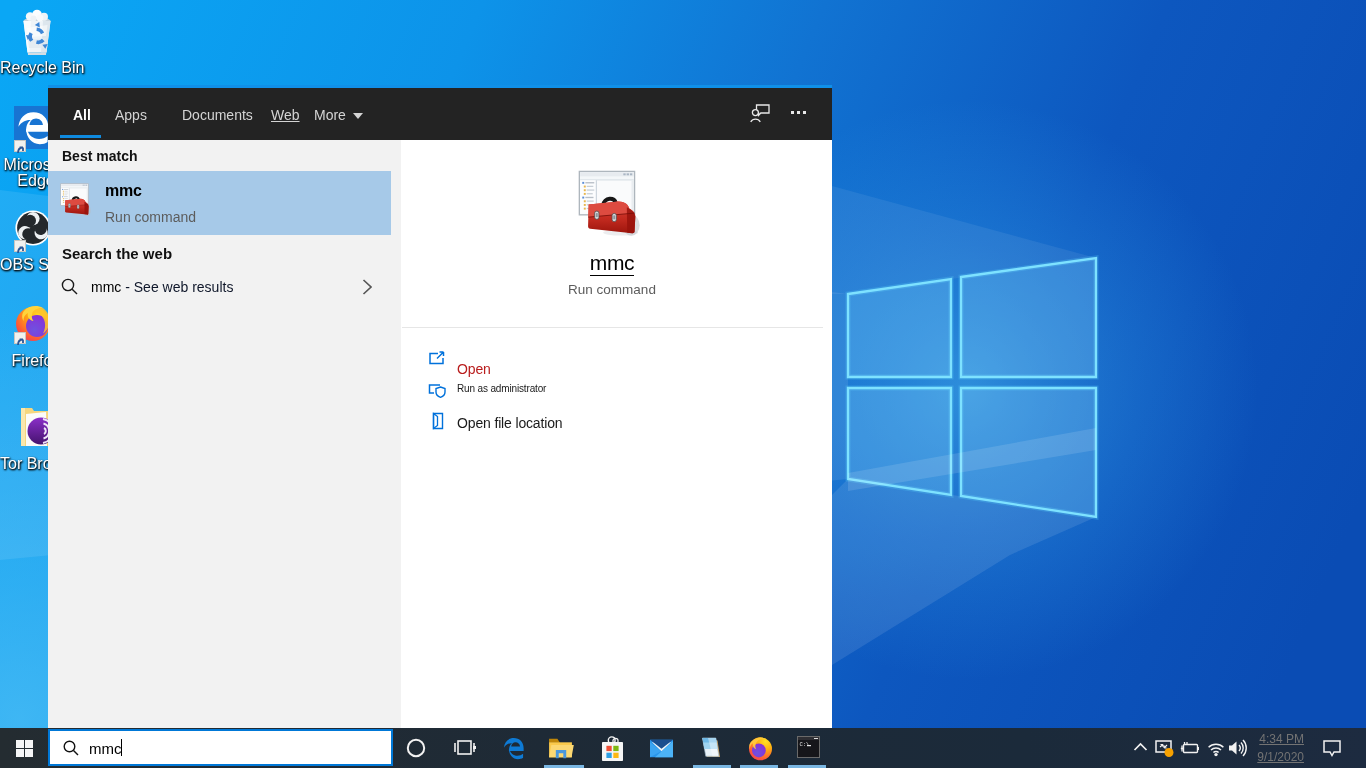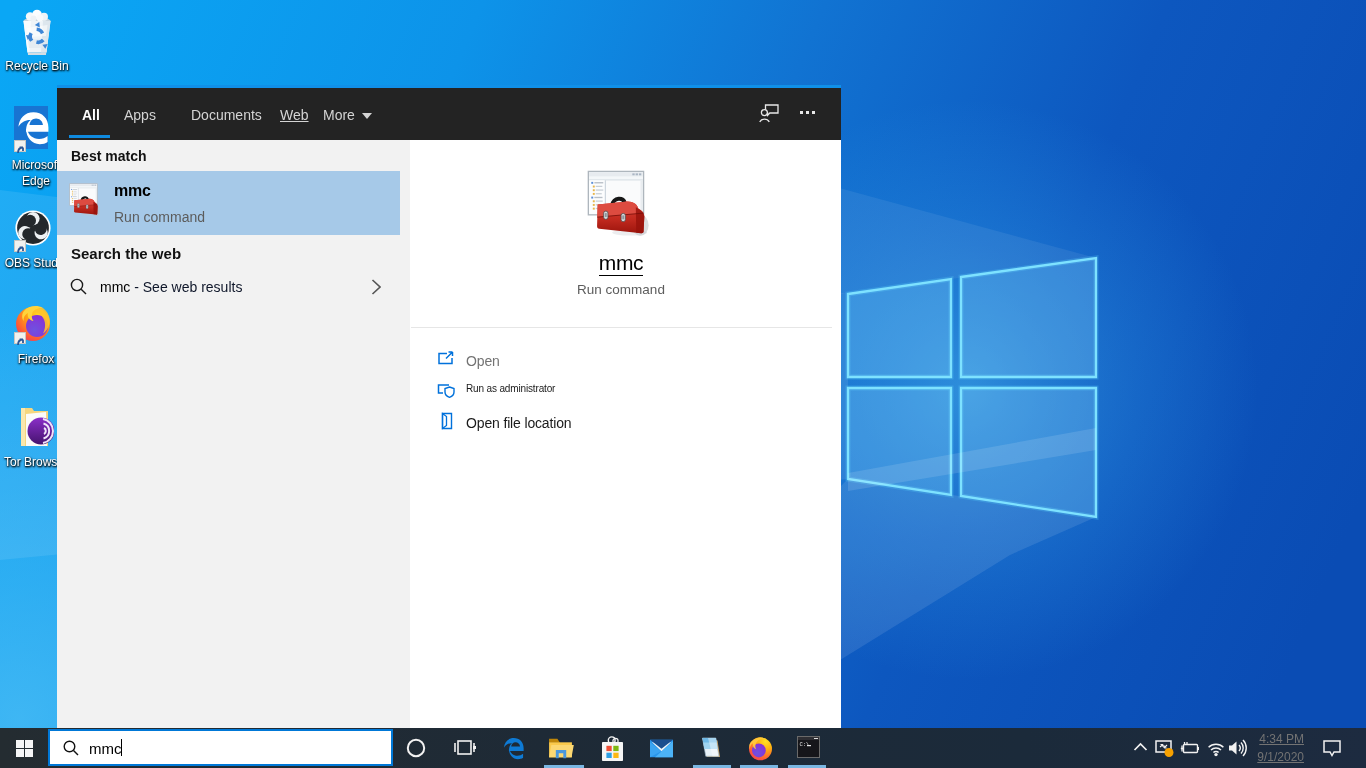--- a/index.html
+++ b/index.html
@@ -1,21 +1,21 @@
 <!DOCTYPE html>
 <html><head>
 <meta charset="utf-8">
 <style>
   * { margin:0; padding:0; box-sizing:border-box; }
   html,body { width:1366px; height:768px; overflow:hidden; font-family:"Liberation Sans", sans-serif; }
   .abs { position:absolute; }
   #desktop { position:absolute; left:0; top:0; width:1366px; height:728px; }
-  .dlabel { position:absolute; color:#fff; font-size:12px; text-align:center;
+  .dlabel { position:absolute; color:#fff; font-size:16px; text-align:center;
             text-shadow:0 1px 2px #000, 1px 1px 2px #000; white-space:nowrap; }
-  #panel { position:absolute; left:48px; top:85px; width:784px; height:643px;margin-left:9px; }
+  #panel { position:absolute; left:48px; top:85px; width:784px; height:643px; }
   #phead { position:absolute; left:0; top:0; width:784px; height:55px; background:#232323; }
   #ptopline { position:absolute; left:0; top:0; width:784px; height:2.5px; background:#1090e8; }
   .tab { position:absolute; top:22px; font-size:14px; color:#d4d4d4; }
   #pleft { position:absolute; left:0; top:55px; width:353px; height:588px; background:#f2f2f2; }
   #pright { position:absolute; left:353px; top:55px; width:431px; height:588px; background:#ffffff; }
   #bestrow { position:absolute; left:0; top:86px; width:343px; height:64px; background:#a6c9e8; }
   #taskbar { position:absolute; left:0; top:728px; width:1366px; height:40px;
              background:linear-gradient(90deg,#242c31 0%, #1e2a36 40%, #1b2a3a 75%, #1d2b40 100%); }
   #sbox { position:absolute; left:48px; top:729px; width:345px; height:37px; background:#fff;
           border:2px solid #0078d7; }
@@ -281,21 +281,21 @@
       <use href="#mmcicon"></use>
     </svg>
   <div class="abs" style="left:348px; top:166px; width:432px; text-align:center; font-size:21px; letter-spacing:-0.3px; color:#000;"><span style="border-bottom:1.5px solid #000; padding-bottom:1px;">mmc</span></div>
   <div class="abs" style="left:348px; top:197px; width:432px; text-align:center; font-size:13.5px; color:#5c5c5c;">Run command</div>
   <div class="abs" style="left:354px; top:242px; width:421px; height:1px; background:#e6e6e6;"></div>
 
   <svg class="abs" style="left:380px; top:265px;" width="17" height="17" viewBox="0 0 17 17">
     <path d="M10 3.5 L2 3.5 L2 13.5 L15 13.5 L15 8" fill="none" stroke="#0071db" stroke-width="1.5"></path>
     <path d="M9 8.5 L15.5 2 M15.5 2 L11.5 2 M15.5 2 L15.5 6" fill="none" stroke="#0071db" stroke-width="1.5"></path>
   </svg>
-  <div class="abs" style="left:409px; top:268px; font-size:14px; letter-spacing:-0.15px; color:#737373;text-align:right;">Open</div>
+  <div class="abs" style="left:409px; top:276px; font-size:14px; letter-spacing:-0.15px; color:#b91c1c;text-align:right;">Open</div>
   <svg class="abs" style="left:380px; top:296px;" width="18" height="17" viewBox="0 0 18 17">
     <path d="M12 4 L1.5 4 L1.5 12 L6 12" fill="none" stroke="#0071db" stroke-width="1.5"></path>
     <path d="M12.5 6 L17 7.5 L17 11 C17 13.5 15 15.5 12.5 16.3 C10 15.5 8 13.5 8 11 L8 7.5 Z" fill="#ffffff" stroke="#0071db" stroke-width="1.4"></path>
   </svg>
   <div class="abs" style="left:409px; top:298px; font-size:10px; letter-spacing:-0.15px; color:#1a1a1a;">Run as administrator</div>
   <svg class="abs" style="left:381px; top:327px;" width="16" height="18" viewBox="0 0 16 18">
     <path d="M4.5 1.5 L13.5 1.5 L13.5 16.5 L4.5 16.5 Z" fill="none" stroke="#0071db" stroke-width="1.4"></path>
     <path d="M4.5 1.5 L8.5 4.5 L8.5 13.5 L4.5 16.5 Z" fill="none" stroke="#0071db" stroke-width="1.3"></path>
   </svg>
   <div class="abs" style="left:409px; top:330px; font-size:14px; letter-spacing:-0.15px; color:#1a1a1a;">Open file location</div>

